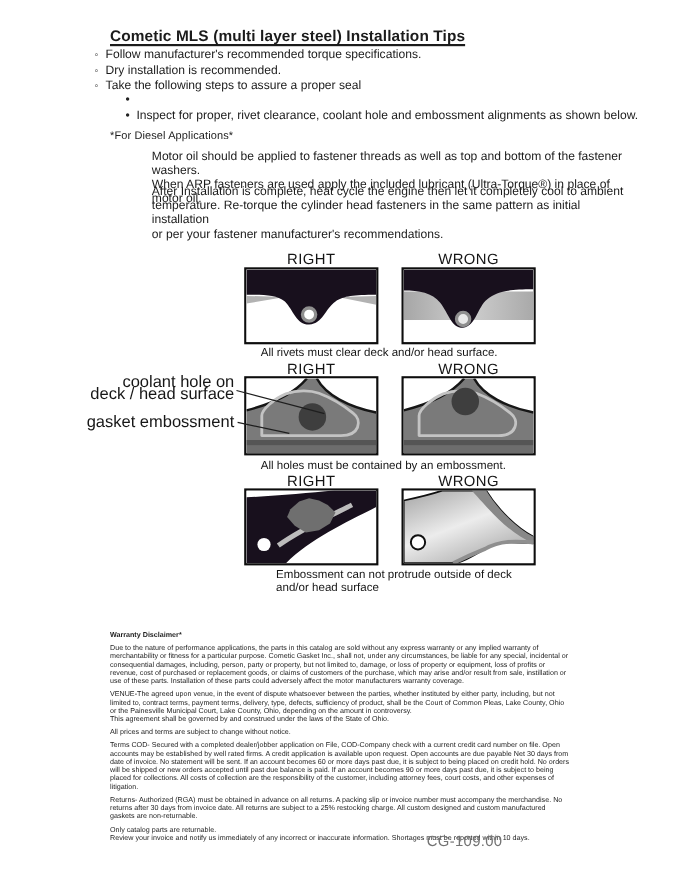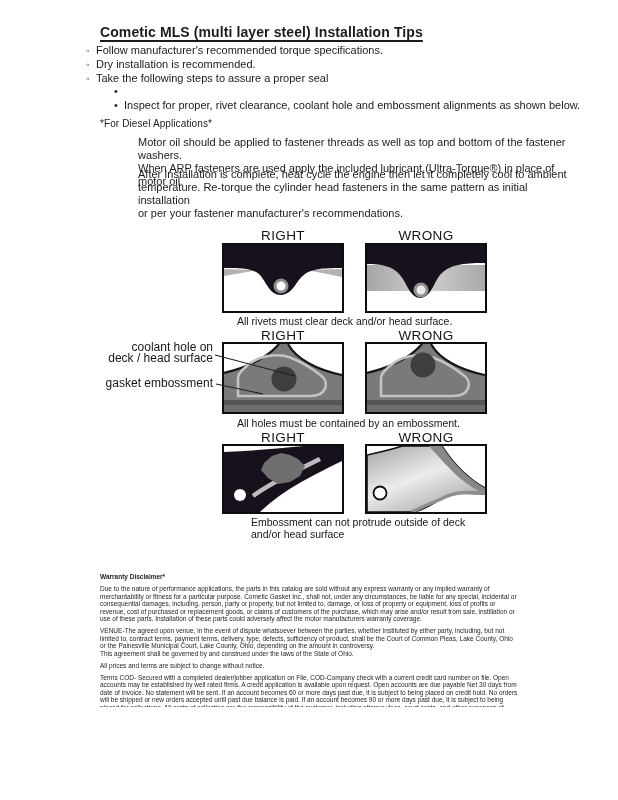--- a/index.html
+++ b/index.html
@@ -1,17 +1,17 @@
 <!DOCTYPE html>
 <html><head>
 <meta charset="utf-8">
 <style>
   html,body{margin:0;padding:0;background:#ffffff;}
   .page{
-    position:relative;width:618px;height:707px;background:#ffffff;overflow:hidden;
+    position:relative;width:618px;height:800px;background:#ffffff;overflow:hidden;
     font-family:"Liberation Sans","DejaVu Sans",sans-serif;color:#1b1b1b;
   }
   .abs{position:absolute;}
   
   .title{left:100px;top:24px;font-size:14px;font-weight:bold;
          text-decoration:underline;text-decoration-thickness:1.5px;text-underline-offset:3px;letter-spacing:.1px;}
   
   .bullets{left:86px;top:44px;font-size:11px;line-height:13.8px;}
   .b-row{display:flex;align-items:flex-start;}
   .b-mark{width:10px;flex:0 0 10px;text-align:left;font-size:10px;line-height:13.8px;color:#222;}
@@ -25,21 +25,21 @@
   .p3{top:206px;}
   
   .dg-label{width:122px;text-align:center;font-size:13.5px;color:#141414;letter-spacing:.4px;}
   .dg-box{width:122px;height:70px;border:2px solid #0d0d0d;background:#fff;box-sizing:border-box;}
   .dg-box svg{display:block;width:100%;height:100%;}
   .dg-cap{left:237px;font-size:10.5px;line-height:11.5px;color:#161616;white-space:pre-line;}
   .col-l{left:222px;} .col-r{left:365px;}
   .row1-lbl{top:228px;} .row1-box{top:243px;} .row1-cap{top:316px;}
   .row2-lbl{top:328px;} .row2-box{top:342px;height:72px;} .row2-cap{top:418px;}
   .row3-lbl{top:430px;} .row3-box{top:444px;} .row3-cap{top:517px;margin-left:14px;}
-  .lbl-side{right:405px;text-align:right;font-size:12px;line-height:11.2px;color:#161616;white-space:pre-line;}
+  .lbl-side{right:405px;text-align:right;font-size:15px;line-height:11.2px;color:#161616;white-space:pre-line;}
   .lbl-coolant{top:342px;}
   .lbl-emboss{top:378px;}
   .overlay{left:0;top:0;width:618px;height:800px;pointer-events:none;}
   
   .fine{left:100px;top:573px;width:840px;transform:scale(0.5);transform-origin:0 0;
         font-size:13px;line-height:15px;color:#1e1e1e;}
   .fine h4{margin:0 0 9px 0;font-size:13px;font-weight:bold;}
   .fine p{margin:0 0 9px 0;white-space:pre-line;}
   
   .code{left:388px;top:757px;font-size:13.5px;color:#737373;letter-spacing:.3px;}

